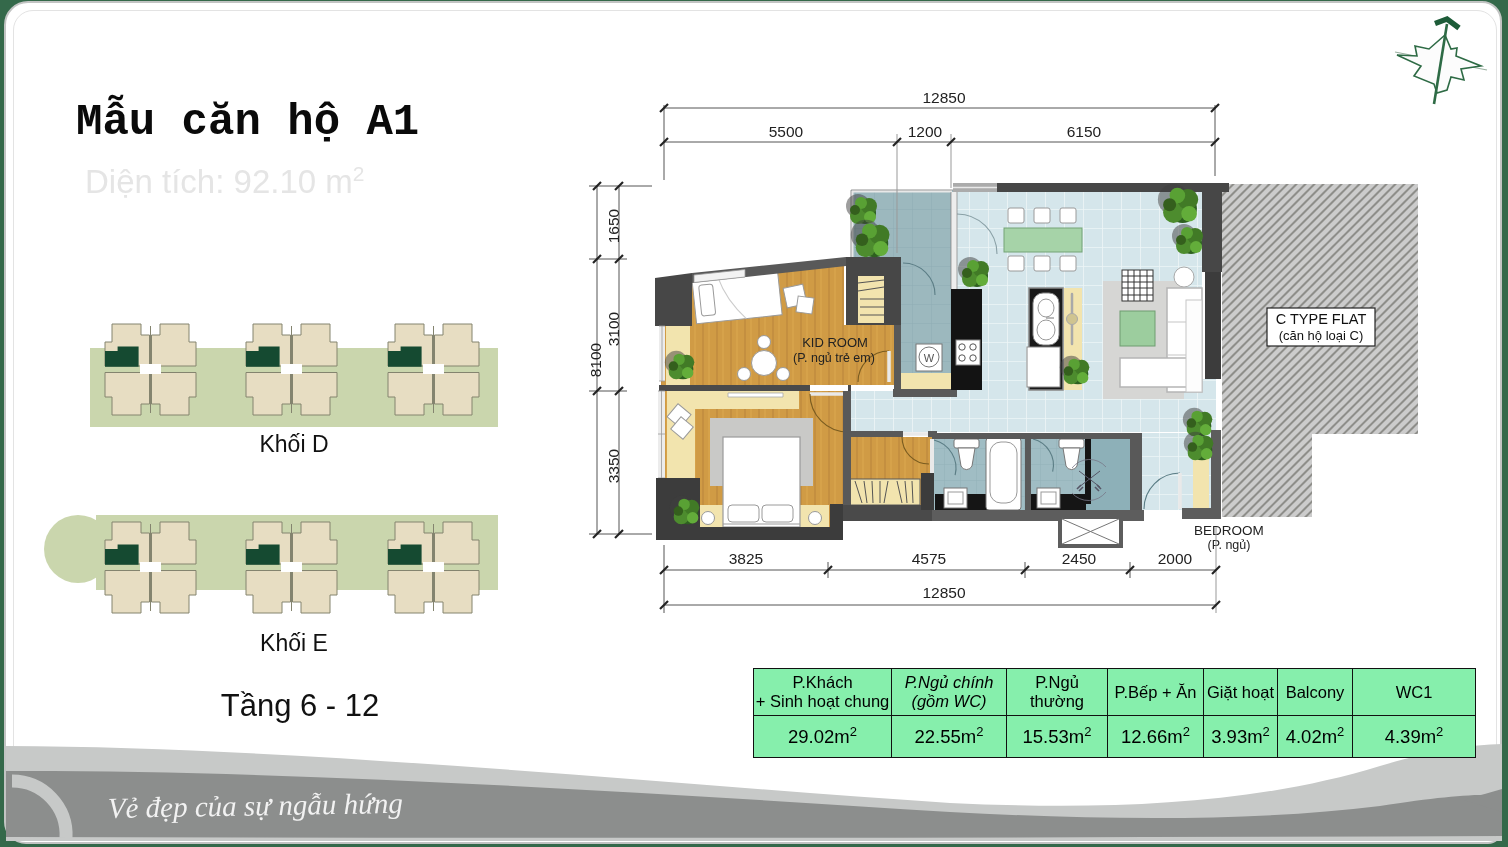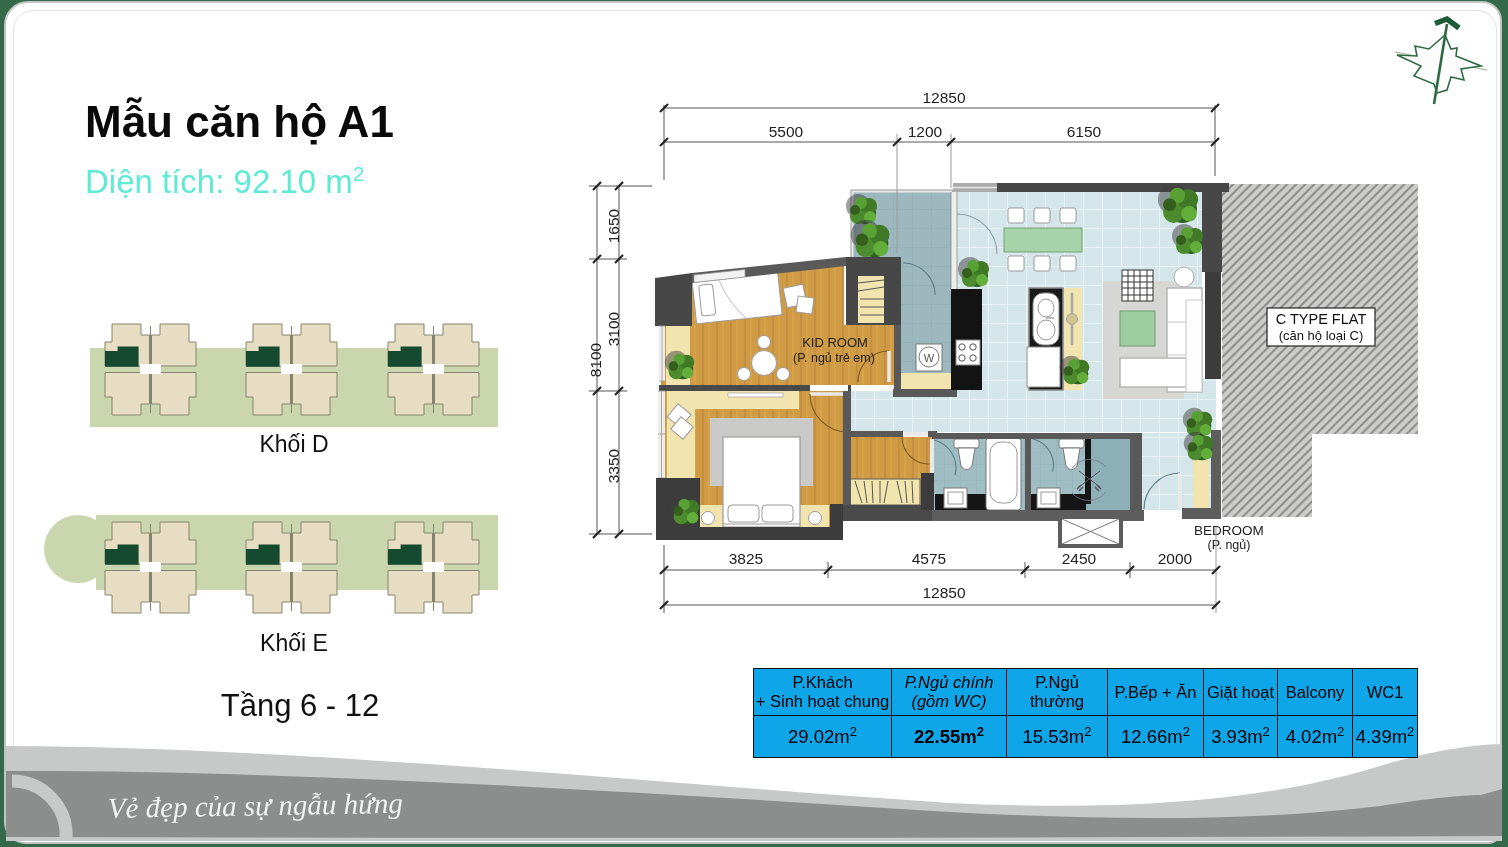--- a/index.html
+++ b/index.html
@@ -415,38 +415,38 @@
 <text x="615" y="325" transform="rotate(-90 619 325)">3100</text>
 <text x="615" y="462" transform="rotate(-90 619 462)">3350</text>
 <text x="746" y="564">3825</text>
 <text x="929" y="564">4575</text>
 <text x="1079" y="564">2450</text>
 <text x="1175" y="564">2000</text>
 <text x="944" y="598">12850</text>
 </g>
 </svg>
 
-<div class="t" style="left:85px;top:97px;font-size:44px;font-weight:bold;color:#0a0a0a;">Mẫu căn hộ A1</div>
-
-<div class="t" style="left:85px;top:162px;font-size:33px;color:#5eead4;">Diện tích: 92.10 m<sup style="font-size:21px;">2</sup></div>
-
-<table style="position:absolute;left:753px;top:668px;width:665px;height:90px;border-collapse:collapse;table-layout:fixed;text-align:center;font-family:'Liberation Sans',sans-serif;background:#0ea5e9;">
+<div class="t" style="left:76px;top:97px;font-size:44px;font-weight:bold;color:#0a0a0a;font-family:Liberation Mono, monospace;">Mẫu căn hộ A1</div>
+
+<div class="t" style="left:85px;top:162px;font-size:33px;color:#e5e5e5;">Diện tích: 92.10 m<sup style="font-size:21px;">2</sup></div>
+
+<table style="position:absolute;left:753px;top:668px;width:723px;height:90px;border-collapse:collapse;table-layout:fixed;text-align:center;font-family:'Liberation Sans',sans-serif;background:#86efac;">
 <tbody>
       <tr style="height:47px;font-size:16.5px;">
 <td style="border:1.6px solid #111;width:137px;">P.Khách<br>+ Sinh hoạt chung</td>
 <td style="border:1.6px solid #111;width:114px;font-style:italic;">P.Ngủ chính<br>(gồm WC)</td>
 <td style="border:1.6px solid #111;width:100px;">P.Ngủ<br>thường</td>
 <td style="border:1.6px solid #111;width:95px;">P.Bếp + Ăn</td>
 <td style="border:1.6px solid #111;width:73px;">Giặt hoạt</td>
 <td style="border:1.6px solid #111;width:74px;">Balcony</td>
 <td style="border:1.6px solid #111;margin-left:25px;">WC1</td>
 </tr>
 <tr style="font-size:18.5px;">
 <td style="border:1.6px solid #111;">29.02m<sup style="font-size:13px;">2</sup></td>
-<td style="border:1.6px solid #111;font-weight:bold;">22.55m<sup style="font-size:13px;">2</sup></td>
+<td style="border:1.6px solid #111;">22.55m<sup style="font-size:13px;">2</sup></td>
 <td style="border:1.6px solid #111;">15.53m<sup style="font-size:13px;">2</sup></td>
 <td style="border:1.6px solid #111;">12.66m<sup style="font-size:13px;">2</sup></td>
 <td style="border:1.6px solid #111;">3.93m<sup style="font-size:13px;">2</sup></td>
 <td style="border:1.6px solid #111;">4.02m<sup style="font-size:13px;">2</sup></td>
 <td style="border:1.6px solid #111;">4.39m<sup style="font-size:13px;">2</sup></td>
 </tr>
 </tbody>
   </table>
 
 </body></html>

